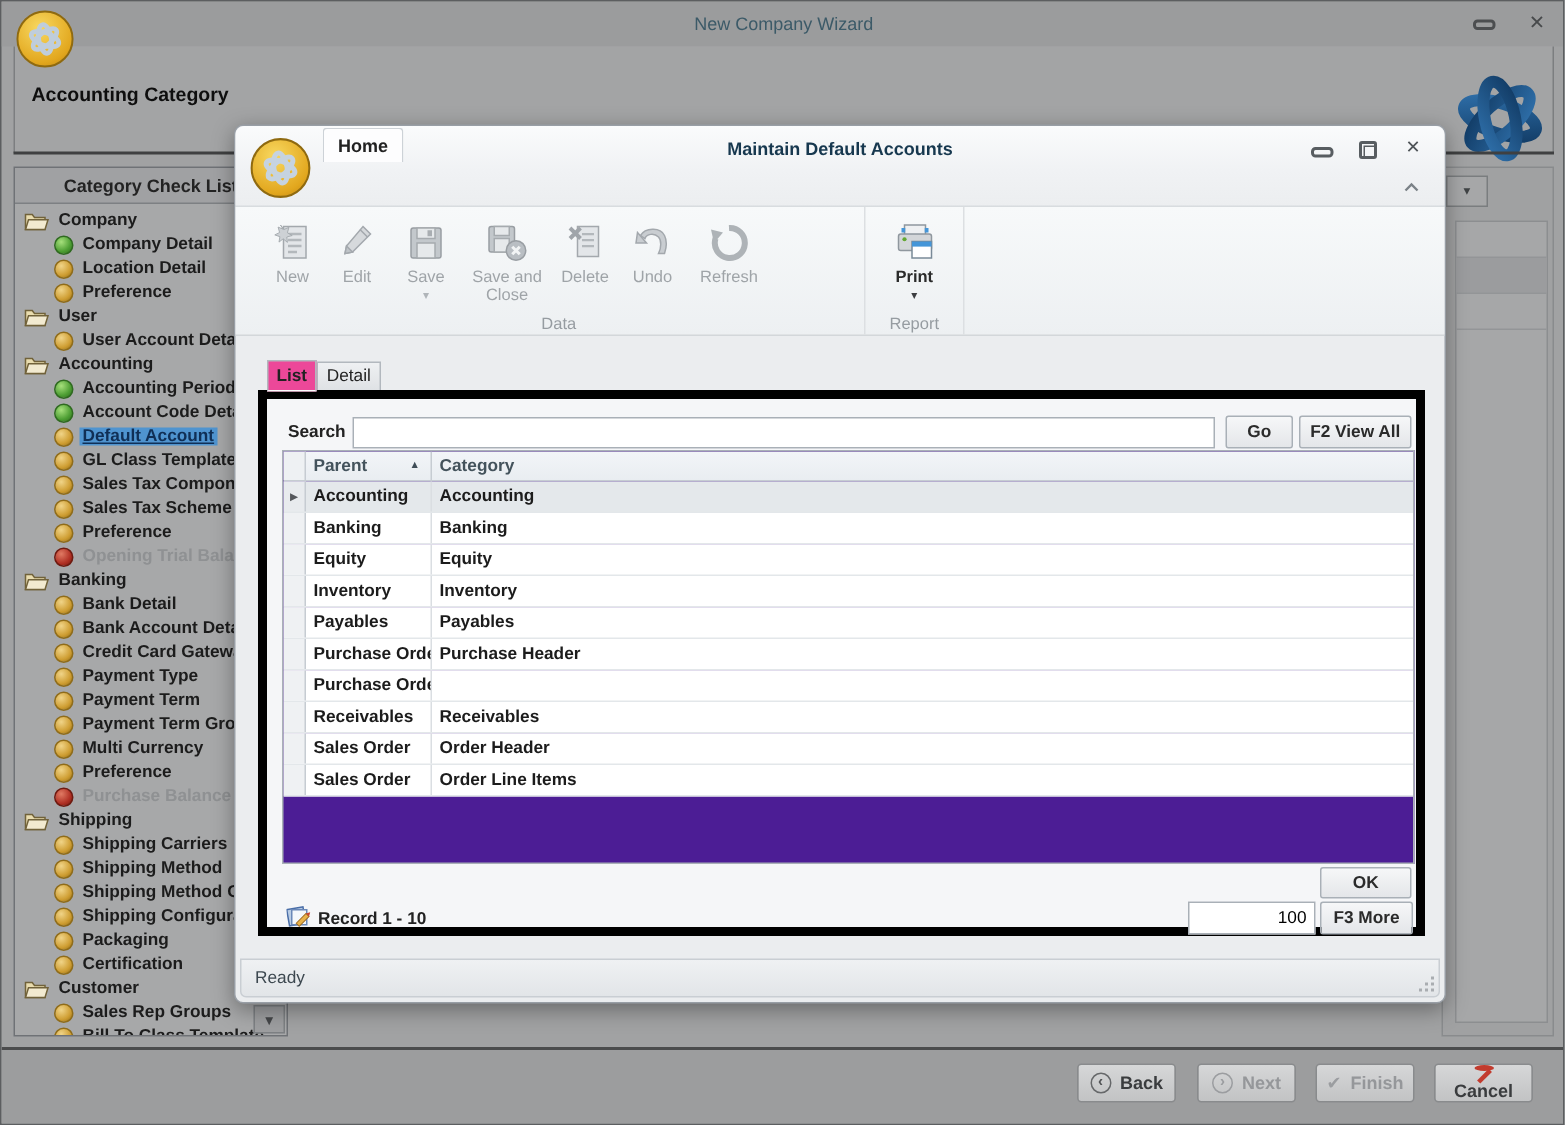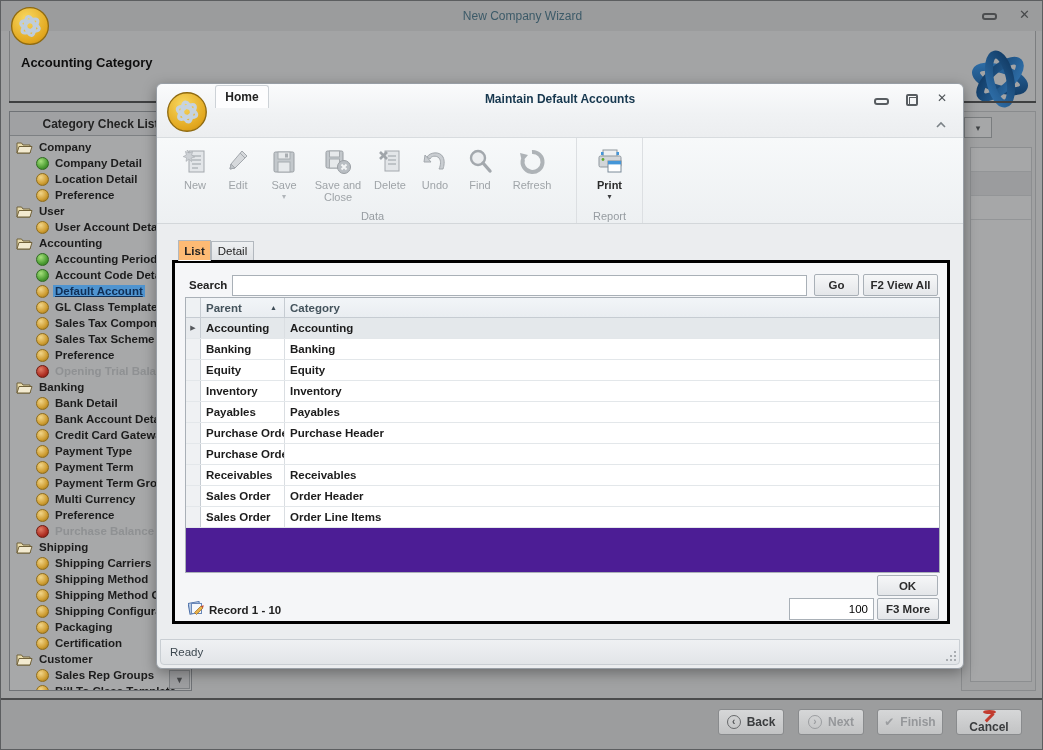--- a/index.html
+++ b/index.html
@@ -87,23 +87,23 @@
   .rbl{font-size:11px;line-height:12px;text-align:center;color:#9fa4a8;}
   .rb.enabled .rbl{color:#2b2b2b;font-weight:700;}
   .rbd{font-size:8px;color:#b0b5b9;margin-top:1px;}
   .rb.enabled .rbd{color:#3c3e40;}
   .w-new{width:44px;} .w-edit{width:42px;} .w-save{width:50px;} .w-sc{width:58px;} .w-del{width:46px;}
   .w-undo{width:44px;} .w-find{width:46px;} .w-ref{width:58px;} .w-print{width:56px;}
 
   
   .view-tab{position:absolute;height:21px;display:flex;align-items:center;justify-content:center;font-size:11.5px;color:#222;
     border:1px solid #b2b8be;}
-  .vt-list{left:21px;top:156px;width:33px;background:#fdba74;border-bottom:1px solid #fdfdfe;font-weight:700;z-index:2;}
+  .vt-list{left:21px;top:156px;width:33px;background:#ec4899;border-bottom:1px solid #fdfdfe;font-weight:700;z-index:2;}
   .vt-detail{left:54px;top:157px;width:43px;height:20px;background:linear-gradient(#eef0f2,#dfe2e5);}
-  .doc-panel{position:absolute;left:15px;top:176px;width:778px;height:364px;background:#f5f6f8;border:3px solid #000000;}
+  .doc-panel{position:absolute;left:15px;top:176px;width:778px;height:364px;background:#f5f6f8;border:6px solid #000000;}
   .search-label{position:absolute;left:14px;top:16px;font-size:11.5px;font-weight:700;color:#222;}
   .search-input{position:absolute;left:57px;top:12px;width:575px;height:21px;border:1px solid #a9b0b7;background:#fff;
     font-size:11.5px;padding:0 4px;outline:none;}
   .sm-btn{position:absolute;height:22px;border:1px solid #a9b0b7;border-radius:2px;background:linear-gradient(#f6f7f8,#e4e6e9);
     display:flex;align-items:center;justify-content:center;font-size:11.5px;font-weight:700;color:#2b2b2b;}
   .go-btn{left:639px;top:11px;width:45px;}
   .viewall-btn{left:688px;top:11px;width:75px;}
   .grid{position:absolute;left:10px;top:34px;width:755px;height:276px;background:#4c1d95;border:1px solid #a9b0b7;overflow:hidden;}
   .ghead{display:flex;height:20px;background:linear-gradient(#f2f5f8,#e9edf1);border-bottom:1px solid #c6ccd2;}
   .gh{display:flex;align-items:center;font-size:11.5px;font-weight:700;color:#44535c;padding:0 5px;}
@@ -477,29 +477,20 @@
         </div>
         <div class="rb w-undo">
           <span class="rbi">
             <svg width="30" height="30" viewBox="0 0 30 30">
               <path d="M7 10 C10 5, 20 4, 23 10 C25 14, 24 19, 23 22 L19 22 C21 18, 21 13, 19 11 C16 8, 11 9, 10 12 Z" fill="#c9cdd1" stroke="#a3a8ad"></path>
               <path d="M5 8 L11 15 L4 15 Z" fill="#c9cdd1" stroke="#a3a8ad"></path>
             </svg>
           </span>
           <span class="rbl">Undo</span>
         </div>
-        <div class="rb w-find">
-          <span class="rbi">
-            <svg width="30" height="30" viewBox="0 0 30 30">
-              <circle cx="13" cy="11" r="7" fill="#eceef0" stroke="#a3a8ad" stroke-width="2.4"></circle>
-              <path d="M18 16 L25 24" stroke="#a3a8ad" stroke-width="3.4" stroke-linecap="round"></path>
-            </svg>
-          </span>
-          <span class="rbl">Find</span>
-        </div>
         <div class="rb w-ref">
           <span class="rbi">
             <svg width="30" height="30" viewBox="0 0 30 30">
               <path d="M15 5 A10 10 0 1 1 6 12" fill="none" stroke="#aeb3b7" stroke-width="4"></path>
               <path d="M3 6 L11 8 L5 15 Z" fill="#aeb3b7"></path>
             </svg>
           </span>
           <span class="rbl">Refresh</span>
         </div>
         <div class="rgroup-label">Data</div>

